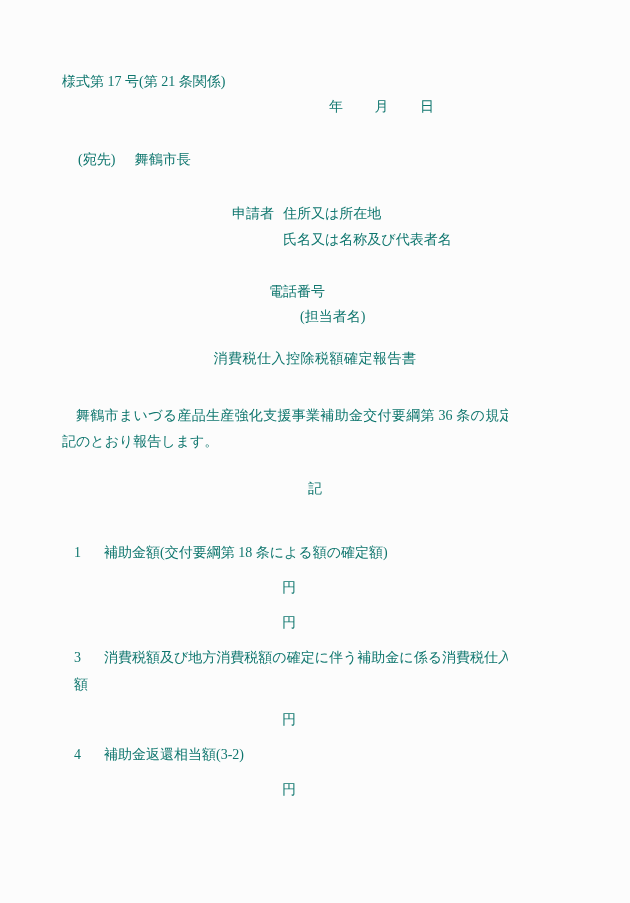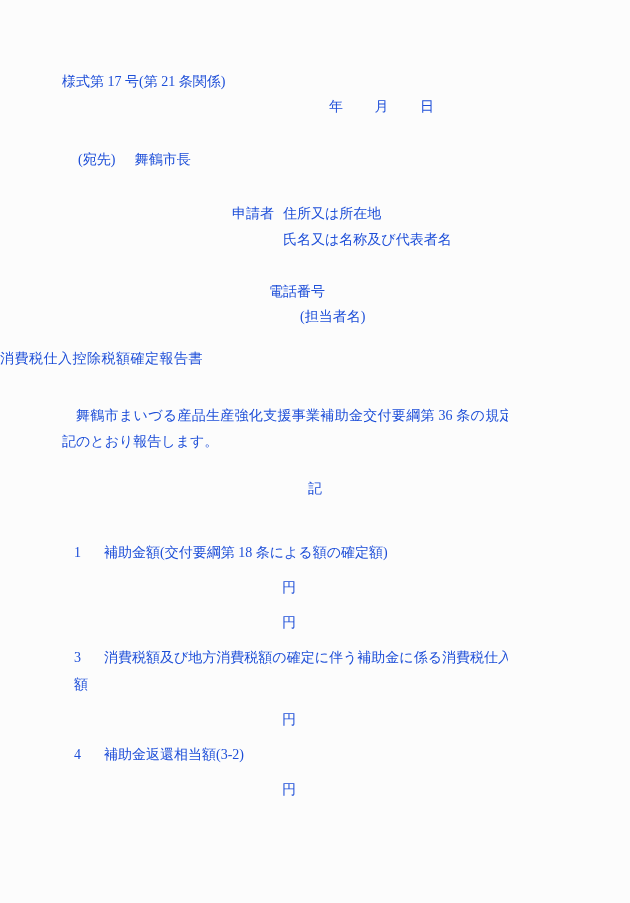--- a/index.html
+++ b/index.html
@@ -5,21 +5,21 @@
   html, body {
     margin: 0;
     padding: 0;
     background: #fcfcfc;
   }
   .page {
     position: relative;
     width: 508px;
     height: 903px;
     background: #fcfcfc;
-    color: #1d4ed8;
+    color: #0f766e;
     font-family: "Liberation Serif", "DejaVu Serif", serif;
     font-size: 14px;
     line-height: 20px;
     overflow: hidden;
   }
   .abs { position: absolute; margin: 0; }
 
   .form-number { top: 72px; left: 62px; }
 
   .date-line { top: 97px; right: 74px; }
@@ -29,21 +29,21 @@
   .addressee .name { margin-left: 16px; margin-top: 8px; }
 
   .applicant-label { top: 204px; left: 232px; }
   .field-address   { top: 204px; left: 283px; }
   .field-name      { top: 230px; left: 283px; text-align: right; }
   .field-phone     { top: 282px; left: 269px; }
   .field-contact   { top: 307px; left: 300px; text-align: center; }
 
   .doc-title {
     top: 349px; left: 0; width: 630px;
-    text-align: left;
+    text-align: center;
     letter-spacing: 0.5px;
   }
 
   .body-par {
     top: 403px; left: 62px; width: 524px;
     line-height: 26px;
     text-indent: 14px;
     text-align: justify;
   }
 

